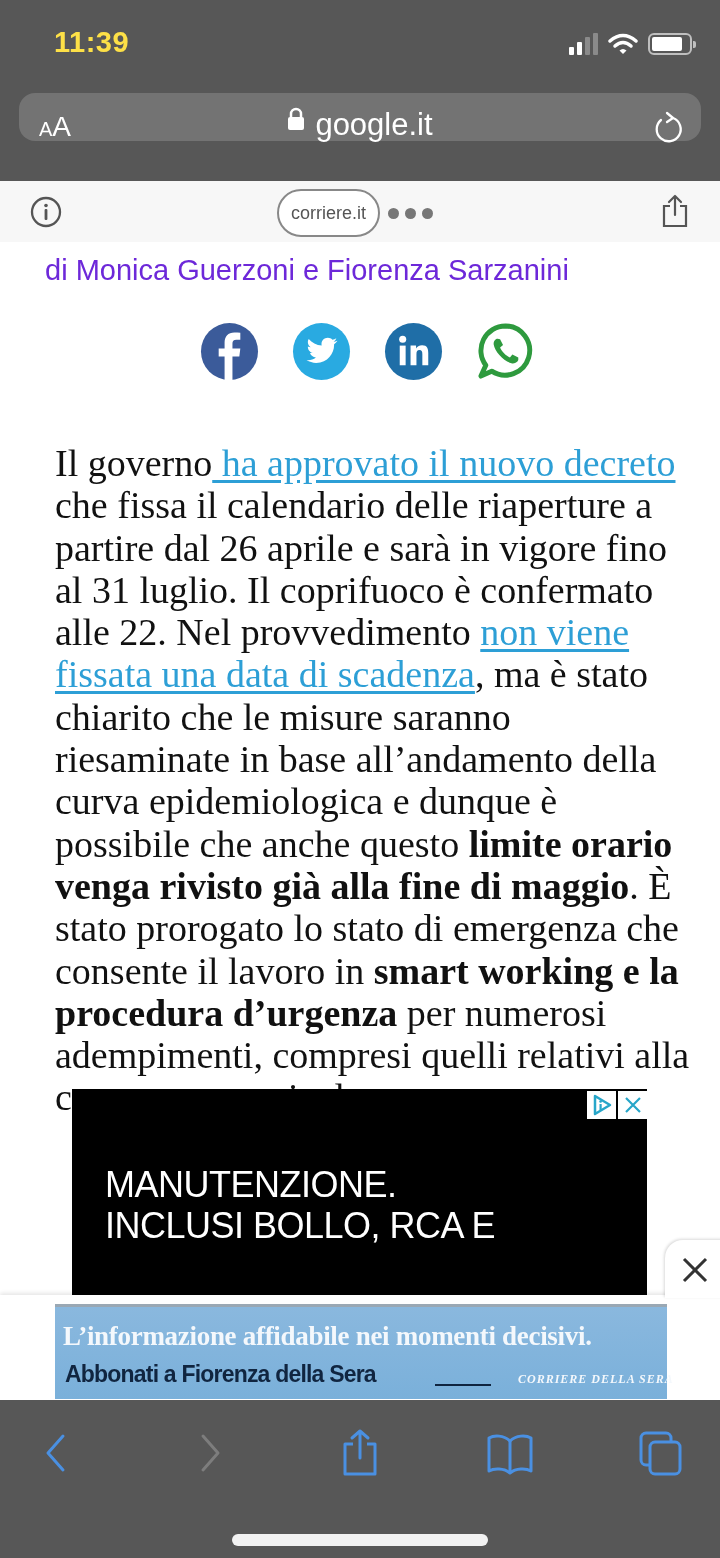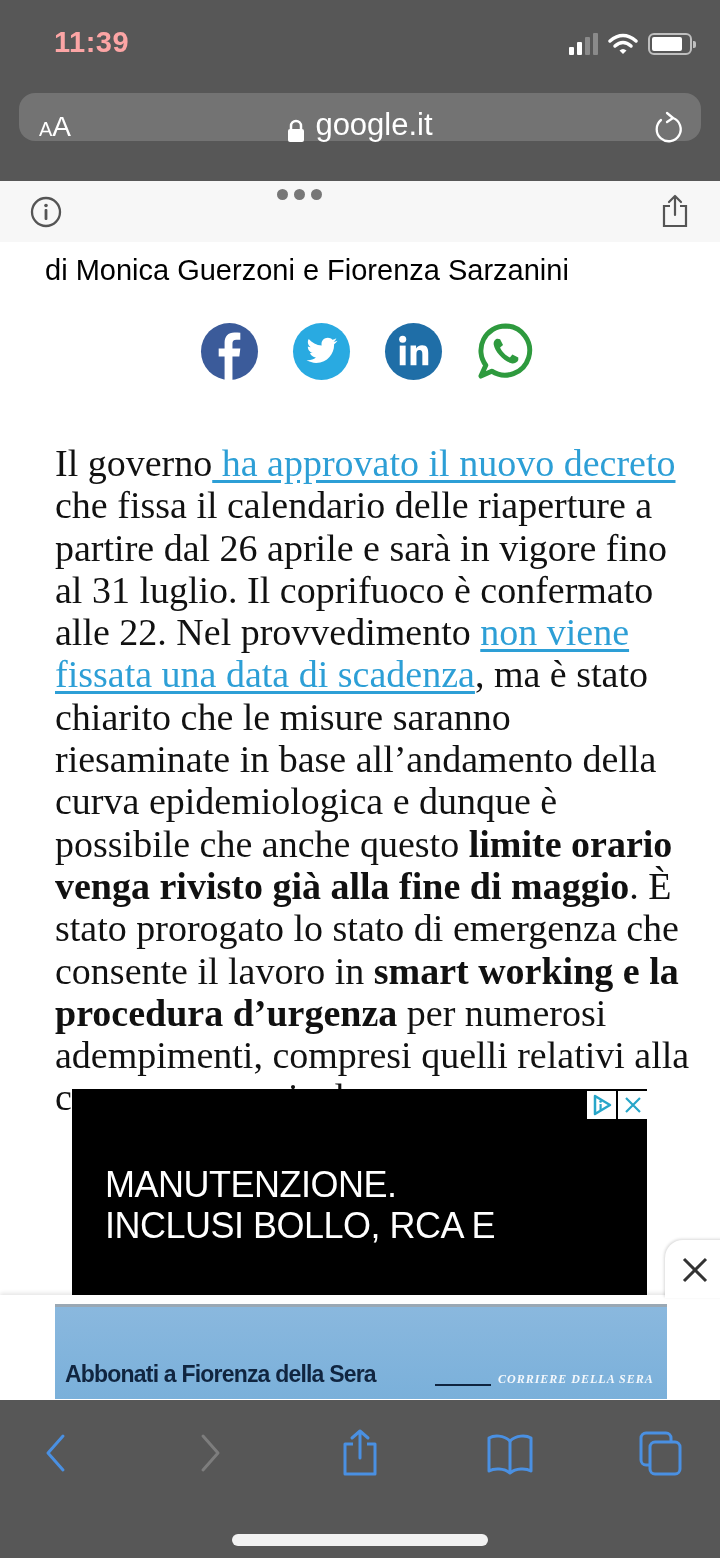--- a/index.html
+++ b/index.html
@@ -1,47 +1,47 @@
 <!DOCTYPE html>
 <html><head>
 <meta charset="utf-8">
 <style>
   * { box-sizing: border-box; margin: 0; padding: 0; }
   html, body { width: 720px; height: 1558px; overflow: hidden; background: #ffffff; }
   body { position: relative; font-family: "Liberation Sans", sans-serif; }
 
   
   .top-chrome { position: absolute; left: 0; top: 0; width: 720px; height: 181px; background: #575757; }
-  .status-time { position: absolute; left: 54px; top: 26px; font-size: 29px; font-weight: 600; color: #fca5a5; letter-spacing: 0.5px; }
+  .status-time { position: absolute; left: 54px; top: 26px; font-size: 29px; font-weight: 600; color: #fde047; letter-spacing: 0.5px; }
   .status-icons { position: absolute; right: 28px; top: 30px; height: 28px; display: flex; align-items: center; gap: 10px; }
   .signal { display: flex; align-items: flex-end; gap: 3px; height: 22px; }
   .signal span { width: 5px; background: #ffffff; border-radius: 1px; }
   .signal span.dim { background: #8a8a8a; }
   .battery { position: relative; width: 44px; height: 22px; border: 2px solid #bfbfbf; border-radius: 6px; padding: 2px; }
   .battery .fill { width: 30px; height: 100%; background: #ffffff; border-radius: 2px; }
   .battery .nub { position: absolute; right: -6px; top: 6px; width: 3px; height: 7px; background: #bfbfbf; border-radius: 0 2px 2px 0; }
 
   .url-bar { position: absolute; left: 19px; top: 93px; width: 682px; height: 48px; background: #737373; border-radius: 16px; }
   .aa-button { position: absolute; left: 20px; top: 18px; color: #ffffff; font-size: 28px; line-height: 32px; }
   .aa-button .small { font-size: 20px; }
-  .url-center { position: absolute; left: 0; right: 0; top: 14px; display: flex; justify-content: center; align-items: flex-end; gap: 10px; }
+  .url-center { position: absolute; left: 0; right: 0; top: 14px; display: flex; justify-content: center; align-items: flex-start; gap: 10px; }
   .url-text { color: #ffffff; font-size: 31px; }
   .reload-btn { position: absolute; right: 16px; top: 18px; width: 34px; height: 34px; }
 
   
   .amp-header { position: absolute; left: 0; top: 181px; width: 720px; height: 61px; background: #f7f7f7; }
   .info-btn { position: absolute; left: 30px; top: 15px; width: 32px; height: 32px; }
   .amp-center { position: absolute; left: 277px; top: 8px; display: flex; align-items: center; gap: 8px; }
   .domain-pill { border: 2px solid #888888; border-radius: 24px; padding: 0 12px; height: 48px; line-height: 44px; font-size: 18px; color: #555555; background: #ffffff; }
   .dots { display: flex; gap: 6px; }
   .dots span { width: 11px; height: 11px; border-radius: 50%; background: #777777; }
   .amp-share { position: absolute; right: 30px; top: 12px; width: 30px; height: 36px; }
 
   
-  .byline { position: absolute; left: 45px; top: 254px; font-size: 29px; color: #000000; }
+  .byline { position: absolute; left: 45px; top: 254px; font-size: 29px; color: #6d28d9; }
   .social { position: absolute; left: 200px; top: 322px; display: flex; gap: 33px; }
   .social .ic { width: 59px; height: 59px; }
 
   .article-body { position: absolute; left: 45px; top: 442px; width: 640px; font-family: Liberation Serif, serif; font-size: 38px; line-height: 42.3px; color: #111111; margin-left: 10px; }
   .article-body a { color: #2d9fd6; text-decoration: underline; text-underline-offset: 4px; }
   .article-body b { font-weight: 700; }
 
   
   .ad-box { position: absolute; left: 72px; top: 1089px; width: 575px; height: 220px; background: #000000; }
   .ad-text { position: absolute; left: 33px; top: 75px; color: #ffffff; font-size: 36px; line-height: 41px; font-weight: 300; letter-spacing: -0.5px; }
@@ -49,21 +49,21 @@
   .adchoices div { width: 29px; height: 28px; background: #ffffff; display: flex; align-items: center; justify-content: center; }
 
   .sticky-close { position: absolute; left: 665px; top: 1240px; width: 60px; height: 58px; background: #ffffff; border-radius: 18px 0 0 0; box-shadow: -1px -1px 3px rgba(0,0,0,0.15); }
   .sticky-close svg { position: absolute; left: 16px; top: 16px; }
 
   .banner-area { position: absolute; left: 0; top: 1295px; width: 720px; height: 105px; background: #ffffff; box-shadow: 0 -2px 4px rgba(0,0,0,0.1); }
   .banner { position: absolute; left: 55px; top: 9px; width: 612px; height: 95px; background: linear-gradient(#8ab8de, #7ab0da); border-top: 3px solid #9aa8b4; }
   .banner-line1 { position: absolute; left: 8px; top: 14px; font-family: "Liberation Serif", serif; font-weight: 700; font-size: 27px; color: #f4f8fc; letter-spacing: -0.3px; white-space: nowrap; }
   .banner-line2 { position: absolute; left: 10px; top: 54px; font-weight: 700; font-size: 23px; color: #102540; letter-spacing: -0.8px; white-space: nowrap; }
   .banner-rule { position: absolute; left: 380px; top: 77px; width: 56px; height: 2px; background: #102540; }
-  .banner-logo { position: absolute; left: 443px; top: 65px; font-family: "Liberation Serif", serif; font-style: italic; font-weight: 700; font-size: 12px; letter-spacing: 1px; color: #f4f8fc; white-space: nowrap; }
+  .banner-logo { position: absolute; left: 463px; top: 65px; font-family: "Liberation Serif", serif; font-style: italic; font-weight: 700; font-size: 12px; letter-spacing: 1px; color: #f4f8fc; white-space: nowrap; }
 
   
   .bottom-bar { position: absolute; left: 0; top: 1400px; width: 720px; height: 158px; background: #575757; }
   .tb { position: absolute; top: 28px; width: 50px; height: 50px; display: flex; align-items: center; justify-content: center; }
   .home-indicator { position: absolute; left: 232px; top: 134px; width: 256px; height: 12px; background: #f2f2f2; border-radius: 6px; }
 </style>
 </head>
 <body>
 
 <div class="top-chrome">
@@ -104,20 +104,21 @@
   </div>
 </div>
 
 <div class="amp-header">
   <svg class="info-btn" viewBox="0 0 32 32">
     <circle cx="16" cy="16" r="14" stroke="#555" stroke-width="2.3" fill="none"></circle>
     <circle cx="16" cy="9.5" r="1.8" fill="#555"></circle>
     <rect x="14.6" y="13" width="2.8" height="11" rx="1" fill="#555"></rect>
   </svg>
   <div class="amp-center">
+    <div class="domain-pill">corriere.it</div>
     <div class="dots">
         <span></span>
         <span></span>
         <span></span>
       </div>
   </div>
   <svg class="amp-share" viewBox="0 0 30 36">
     <path d="M10 13 H4 V33 H26 V13 H20" stroke="#555" stroke-width="2.2" fill="none"></path>
     <path d="M15 22 V3 M9 9 L15 3 L21 9" stroke="#555" stroke-width="2.2" fill="none" stroke-linecap="round" stroke-linejoin="round"></path>
   </svg>
@@ -166,20 +167,21 @@
     <div>
       <svg width="20" height="20" viewBox="0 0 20 20">
         <path d="M3 3 L17 17 M17 3 L3 17" stroke="#27a6c9" stroke-width="2.2"></path>
       </svg>
     </div>
   </div>
 </div>
 
 <div class="banner-area">
   <div class="banner">
+    <div class="banner-line1">L’informazione affidabile nei momenti decisivi.</div>
     <div class="banner-line2">Abbonati a Fiorenza della Sera</div>
     <div class="banner-rule"></div>
     <div class="banner-logo">CORRIERE DELLA SERA</div>
   </div>
 </div>
 
 <div class="sticky-close">
   <svg width="28" height="28" viewBox="0 0 28 28">
     <path d="M3 3 L25 25 M25 3 L3 25" stroke="#333" stroke-width="3"></path>
   </svg>

